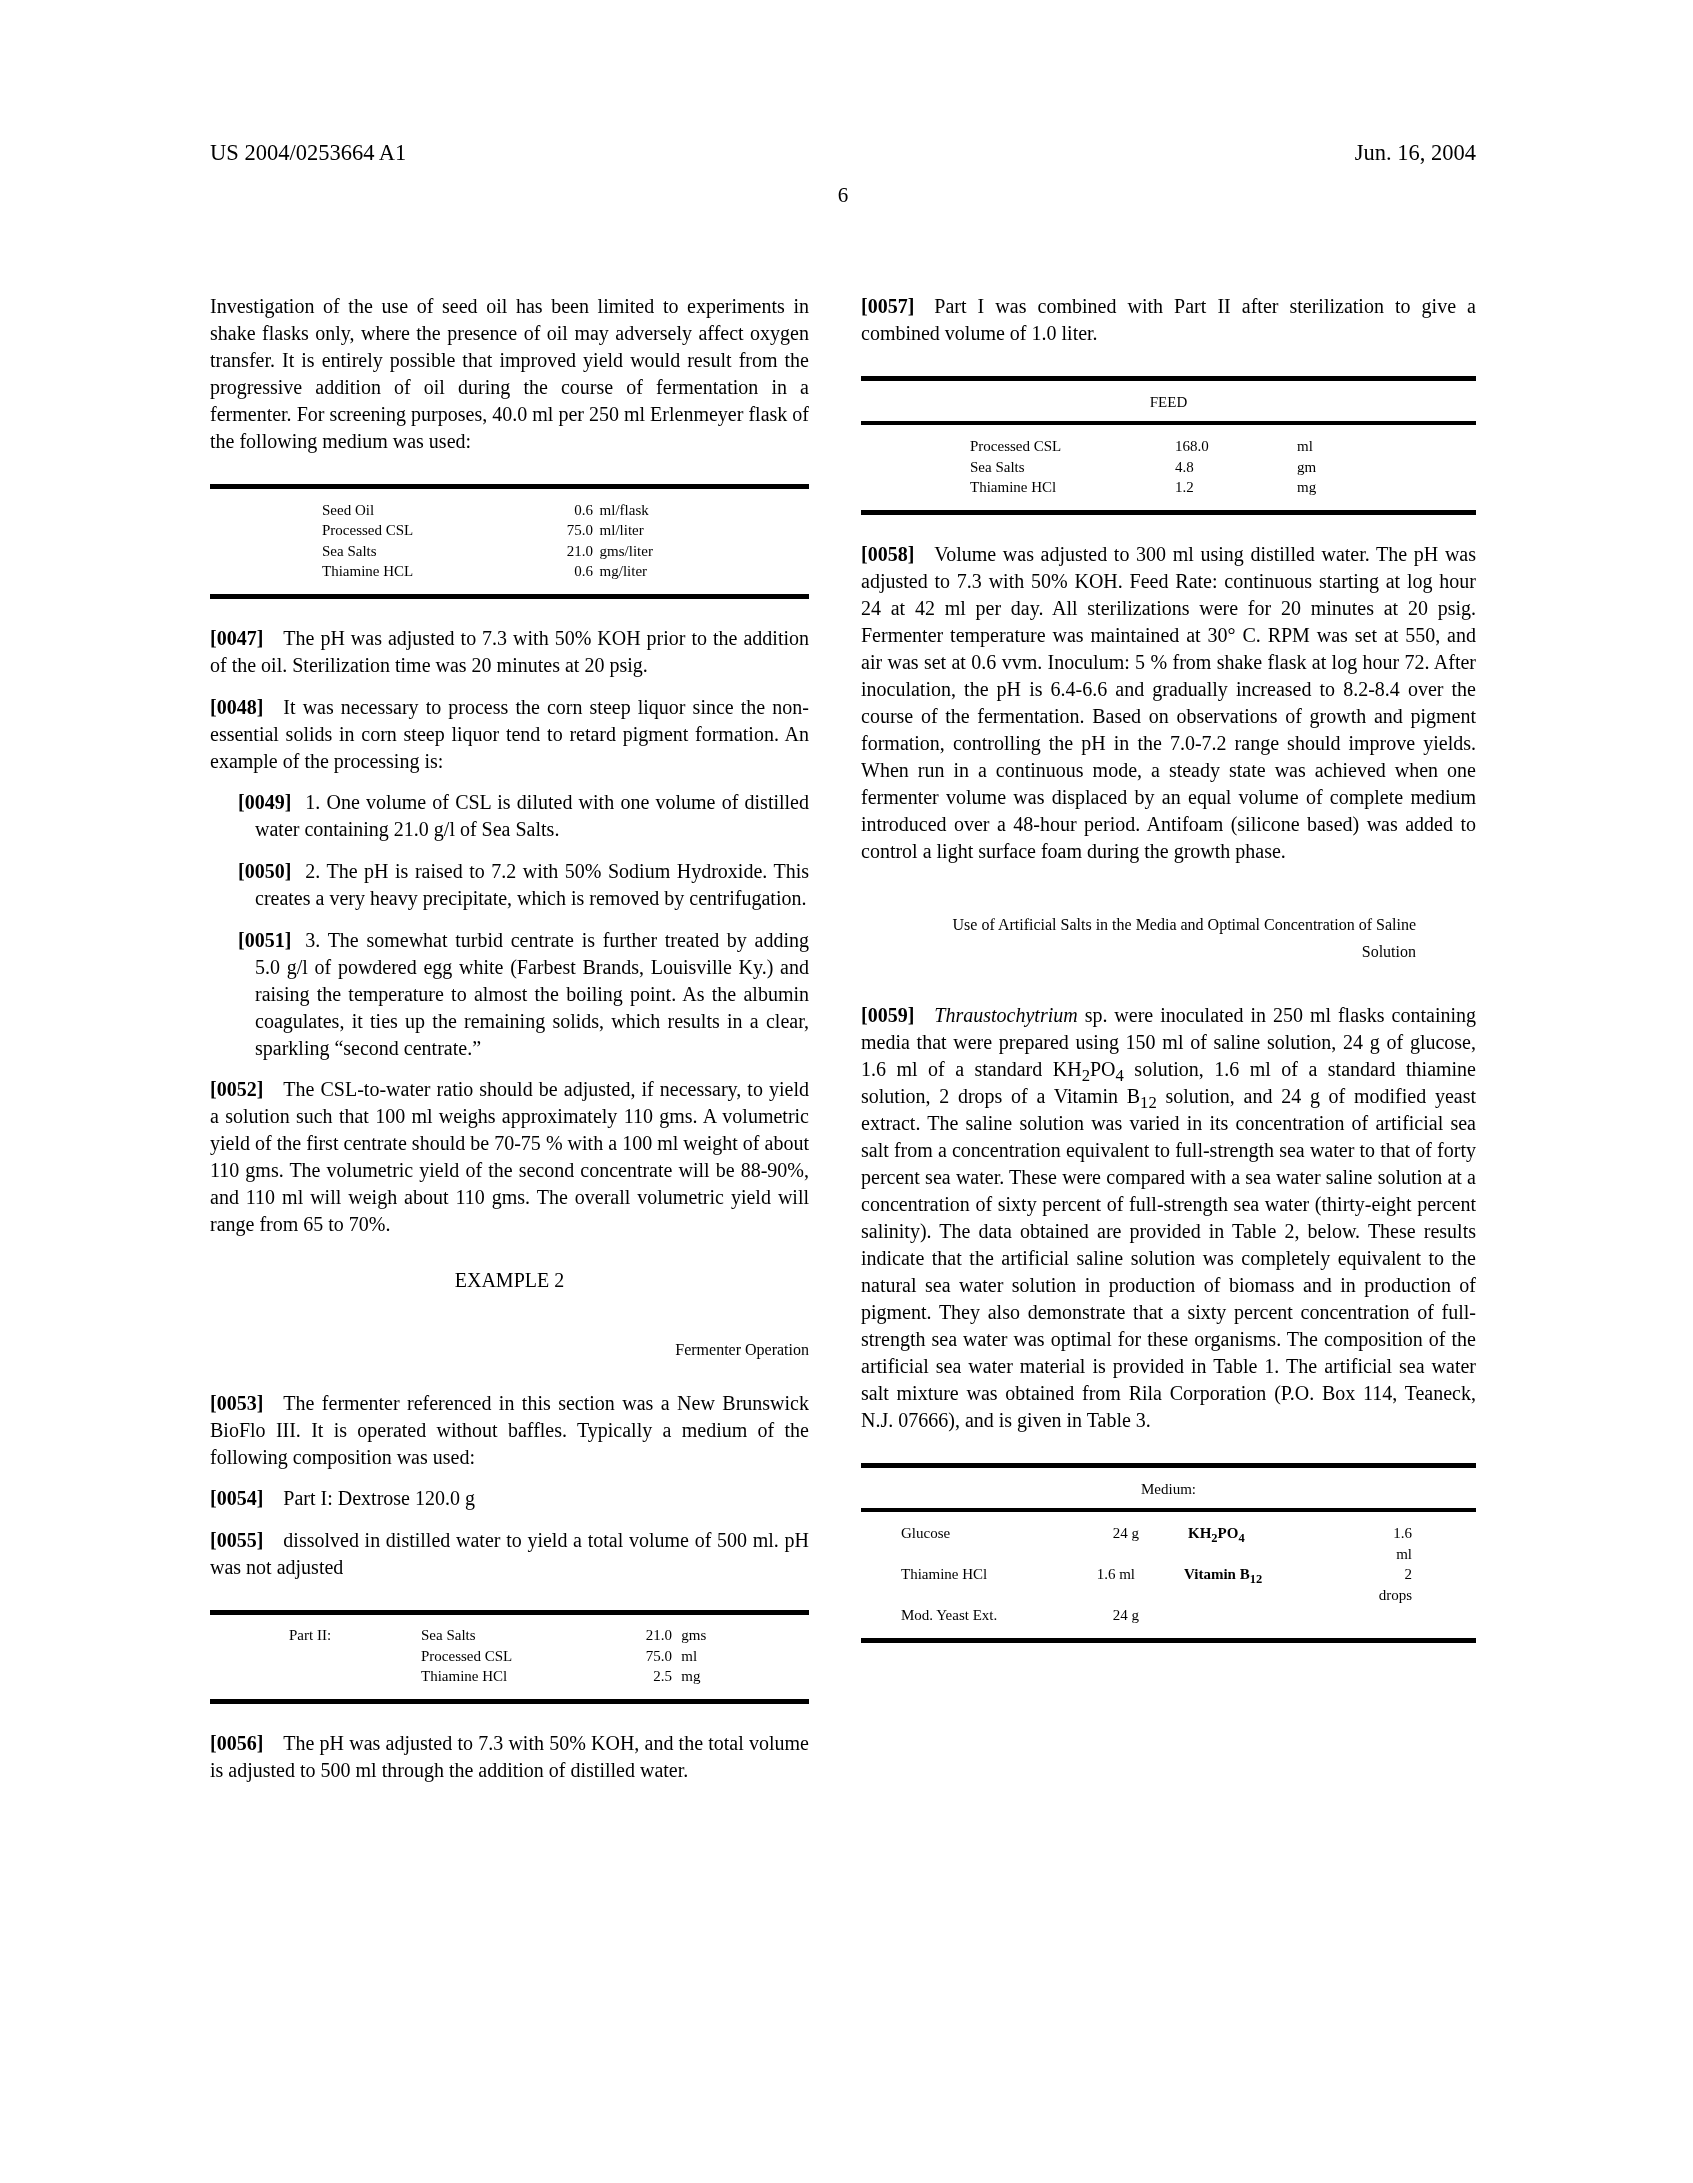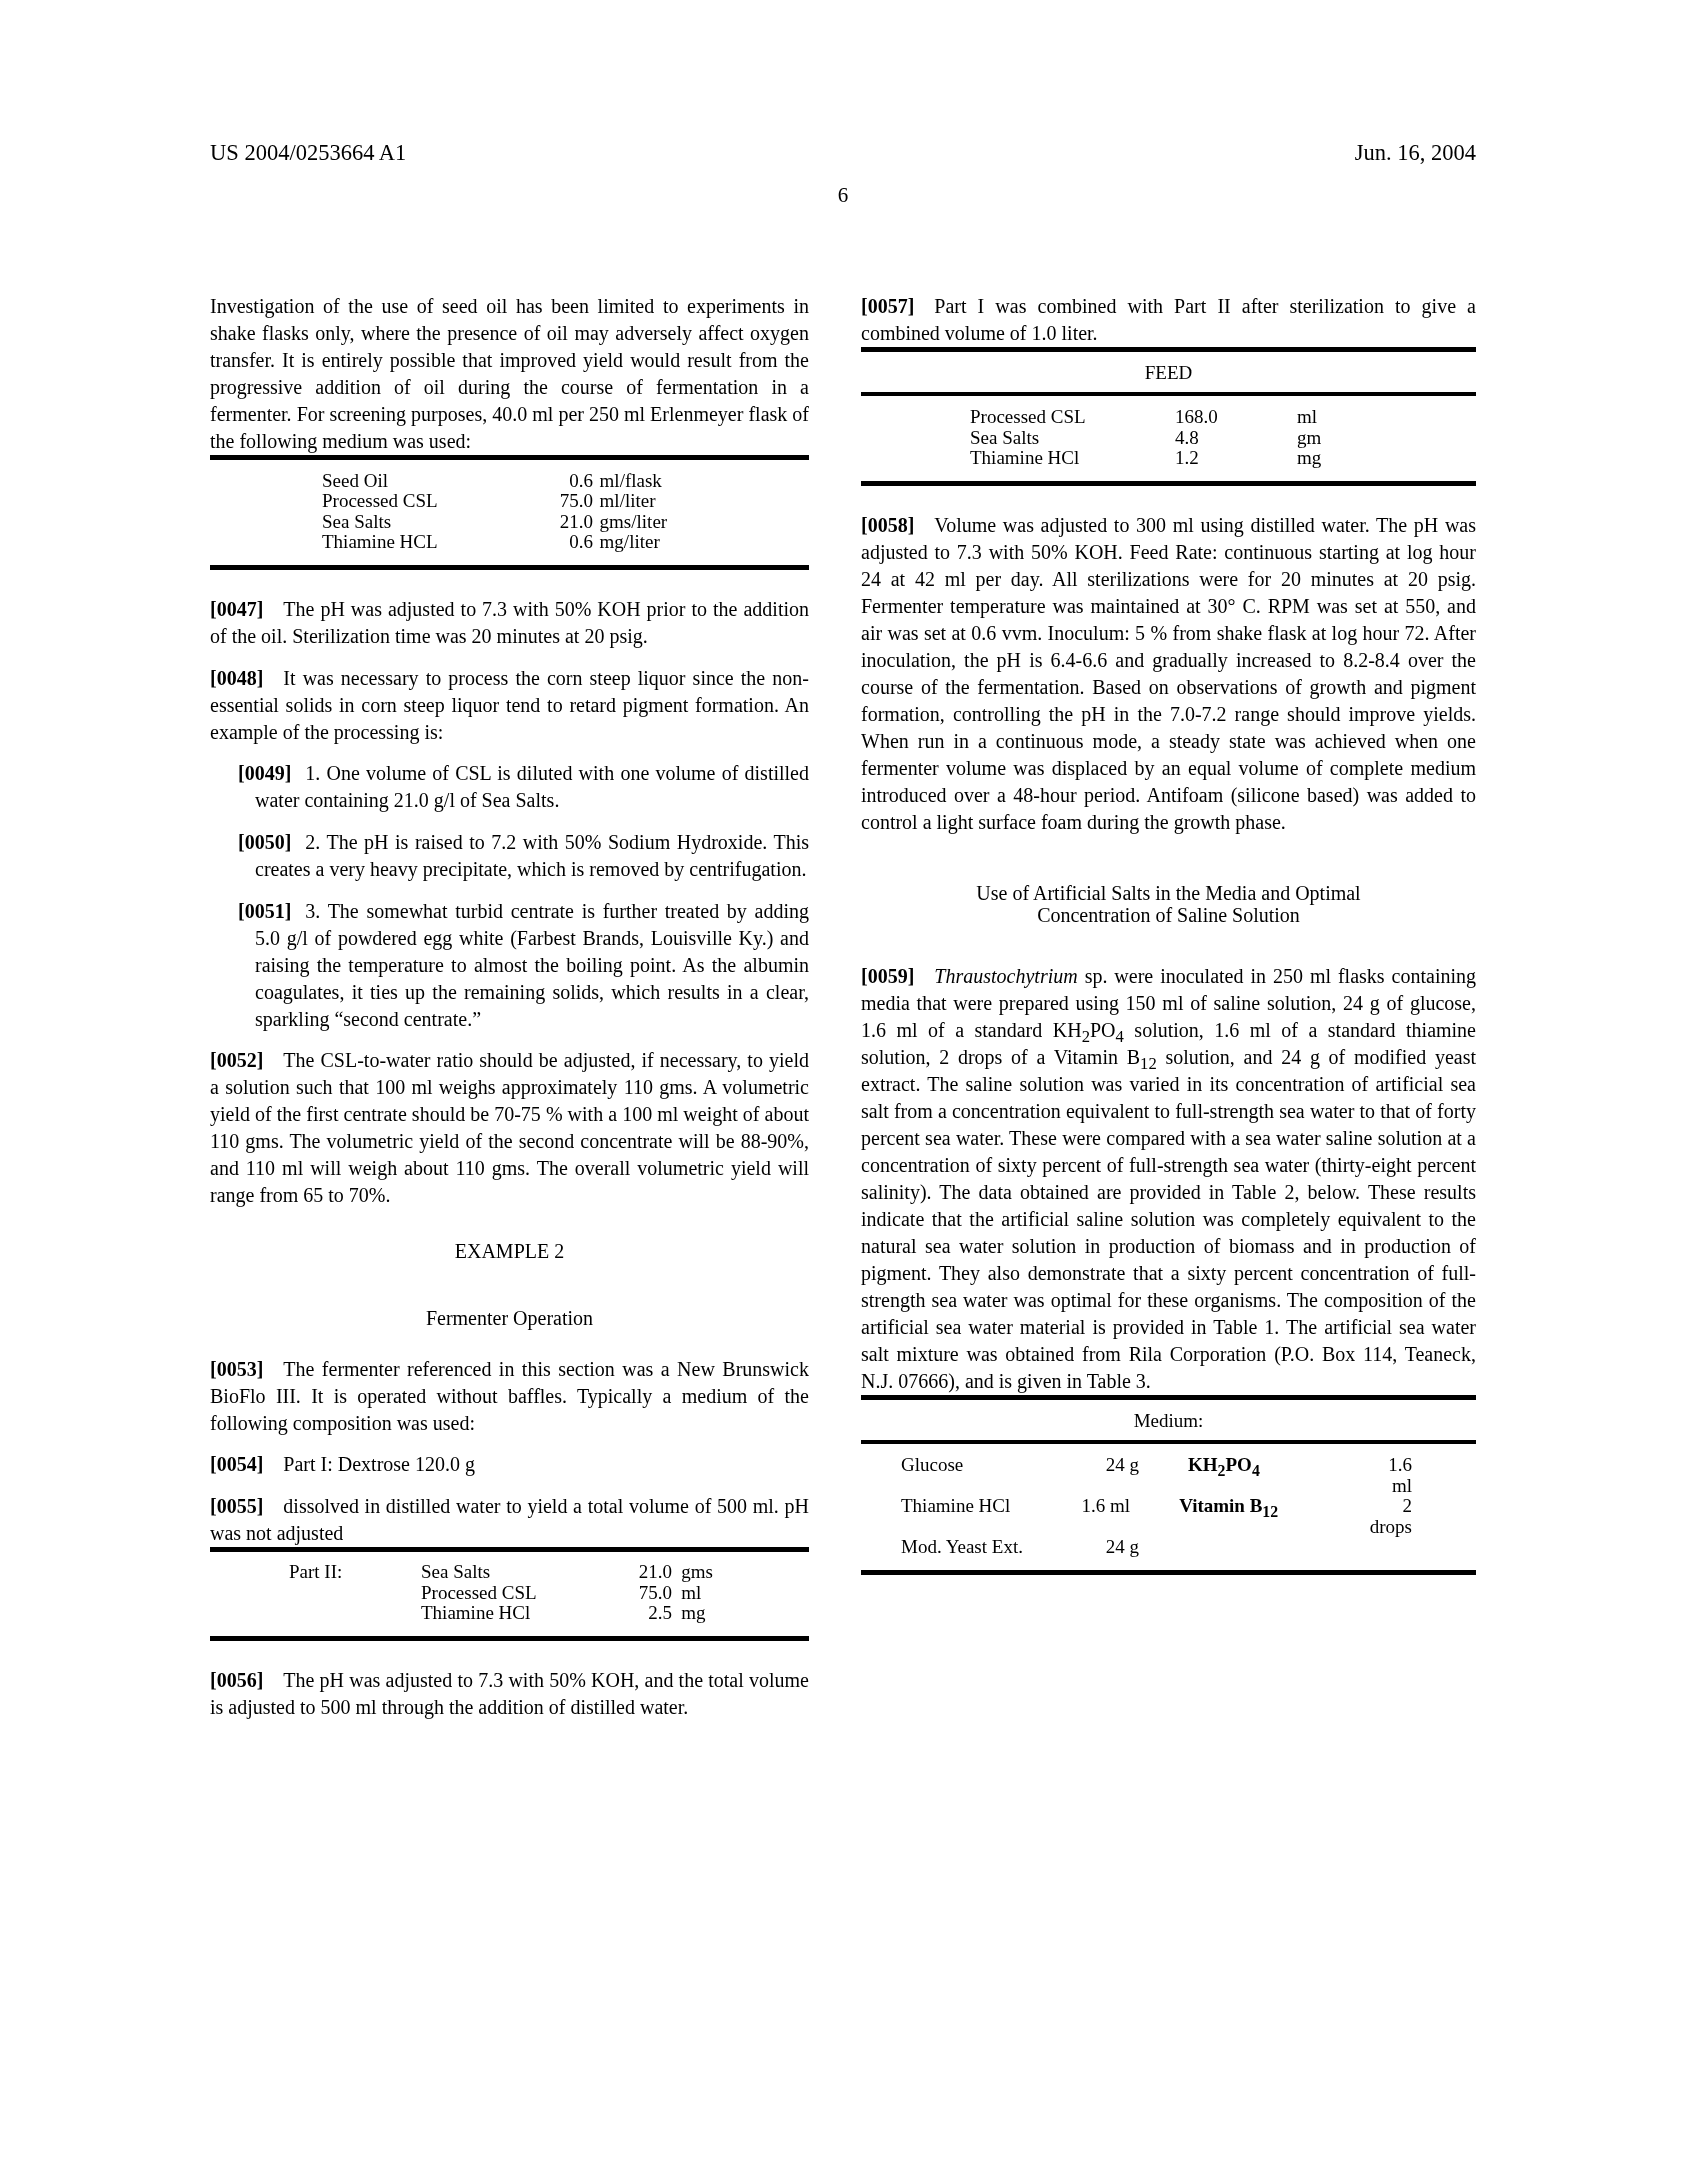--- a/index.html
+++ b/index.html
@@ -16,30 +16,30 @@
   .col-left  { flex:0 0 599px; width:599px; }
   .col-right { flex:0 0 615px; width:615px; margin-left:52px; }
 
   .par { font-size:20px; line-height:27px; text-align:justify; margin-top:14.6px; }
   .par.first { margin-top:0; }
   .ptag { font-weight:bold; margin-right:20px; }
   .hang { padding-left:45px; text-indent:-17px; }
   .hang .ptag { margin-right:14px; }
 
   .ex-title { font-size:20px; line-height:27px; text-align:center; margin-top:29px; }
-  .ex-sub   { font-size:20px; line-height:22px; text-align:center; margin-top:42px; }
+  .ex-sub   { font-size:16px; line-height:27px; text-align:right; margin-top:42px; }
   .ex-sub.two-line { margin-top:46px; padding:0 60px; }
   .after-sub { margin-top:26.5px; }
   .after-sub-lg { margin-top:37px; }
 
   .dtable {
     border-top:5.3px solid #000; border-bottom:5.3px solid #000;
-    margin-bottom:26.5px;
+    margin-top:29px; margin-bottom:26.5px;
     padding:10.6px 0 12px;
-    font-size:19px; line-height:20.5px;
+    font-size:15px; line-height:20.5px;
   }
   .dtable .thead {
     text-align:center; padding-bottom:9.3px; margin-bottom:10.6px;
     border-bottom:4.6px solid #000;
   }
   .trow { display:flex; }
   .t-a .ti { margin-left:112px; width:198px; }
   .t-a .tq { width:73px; text-align:right; }
   .t-a .tu { margin-left:6.6px; }
 

